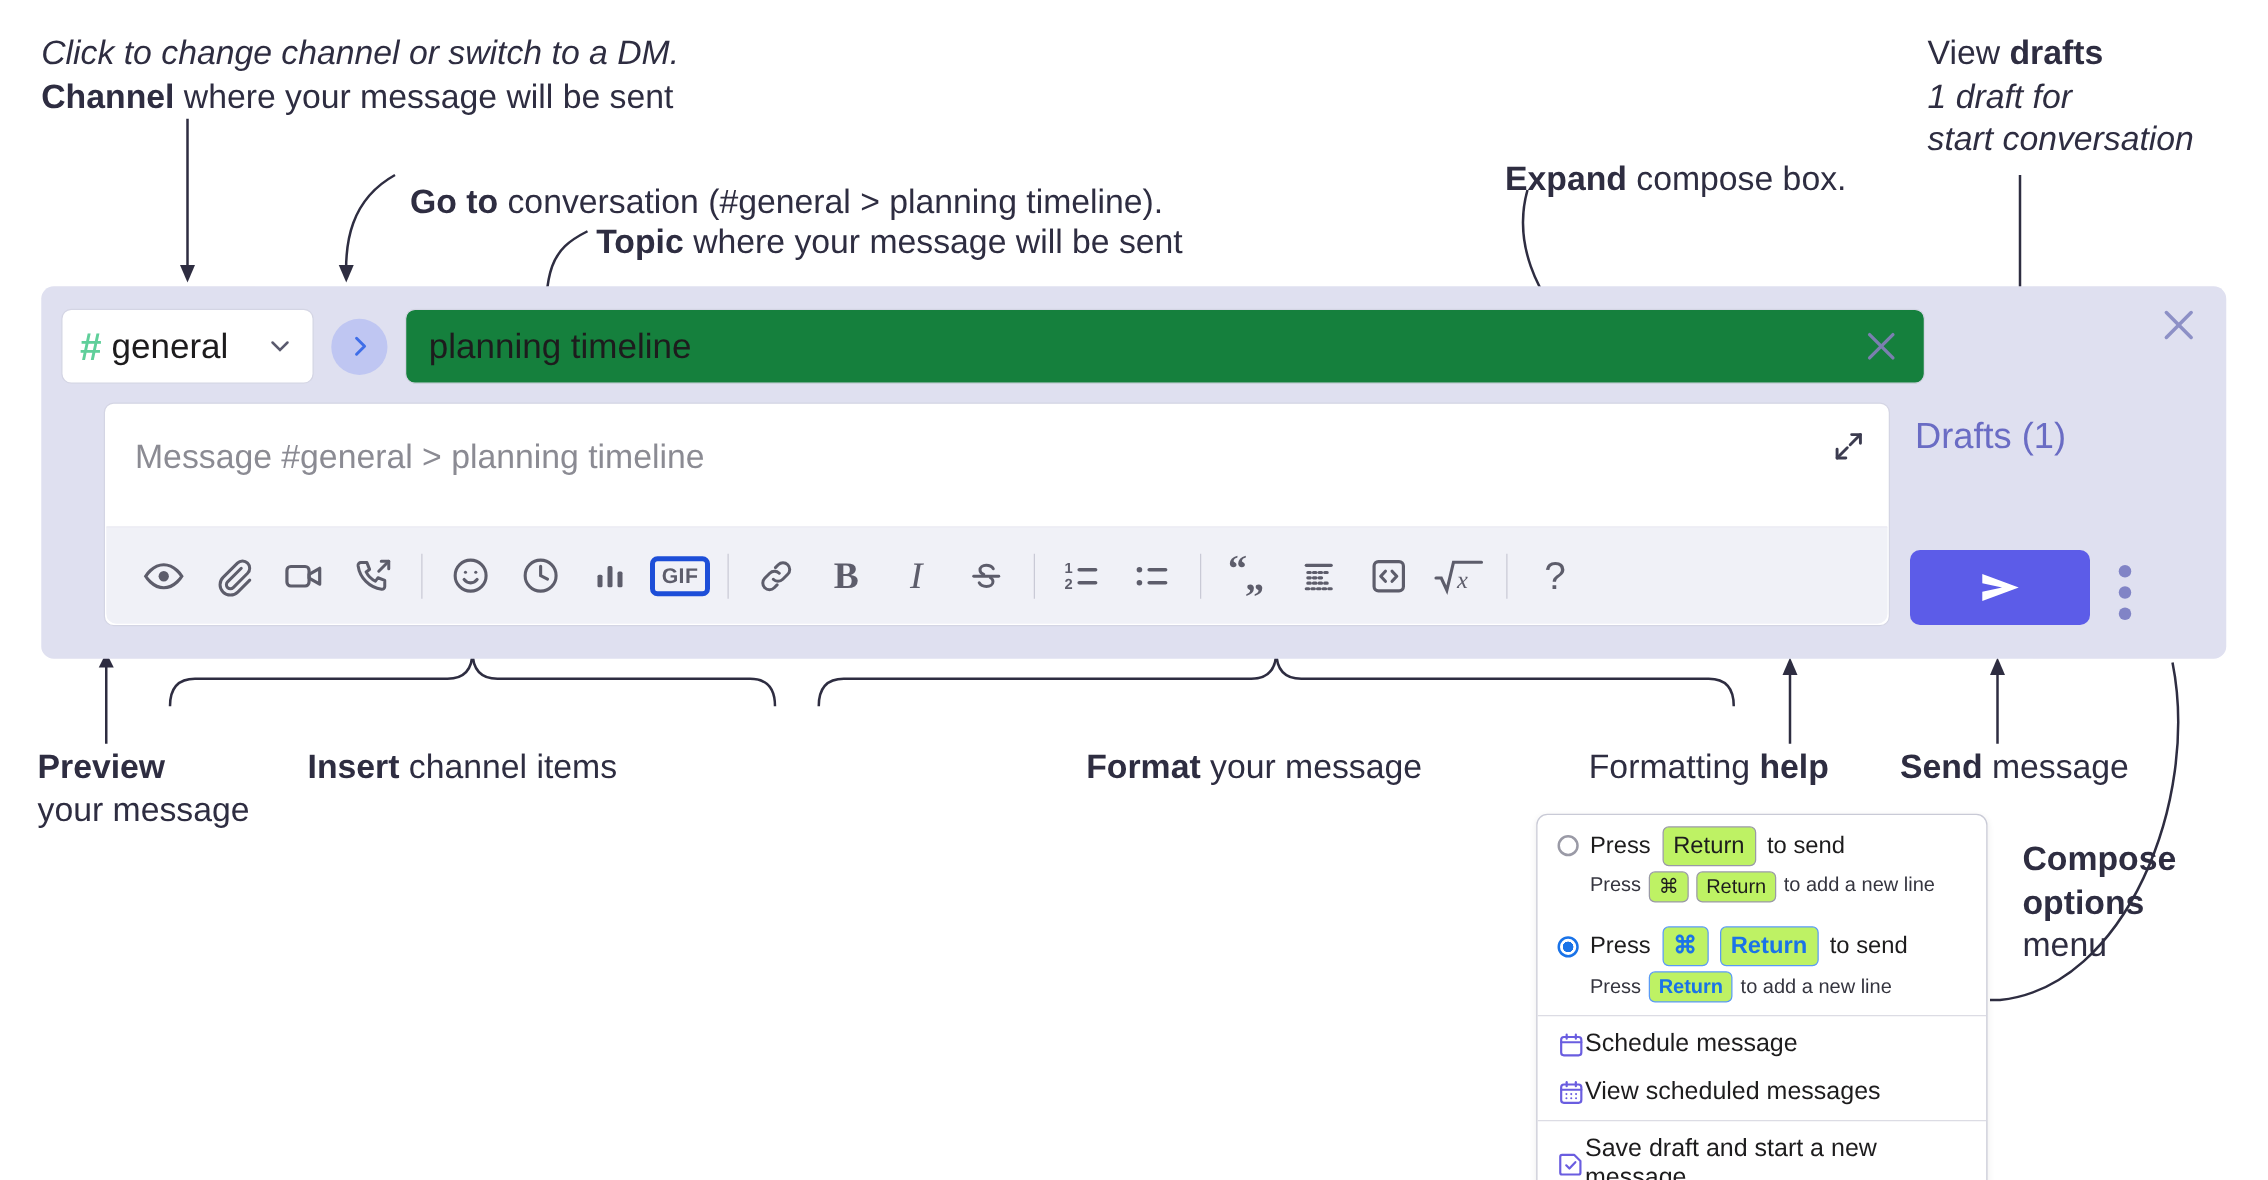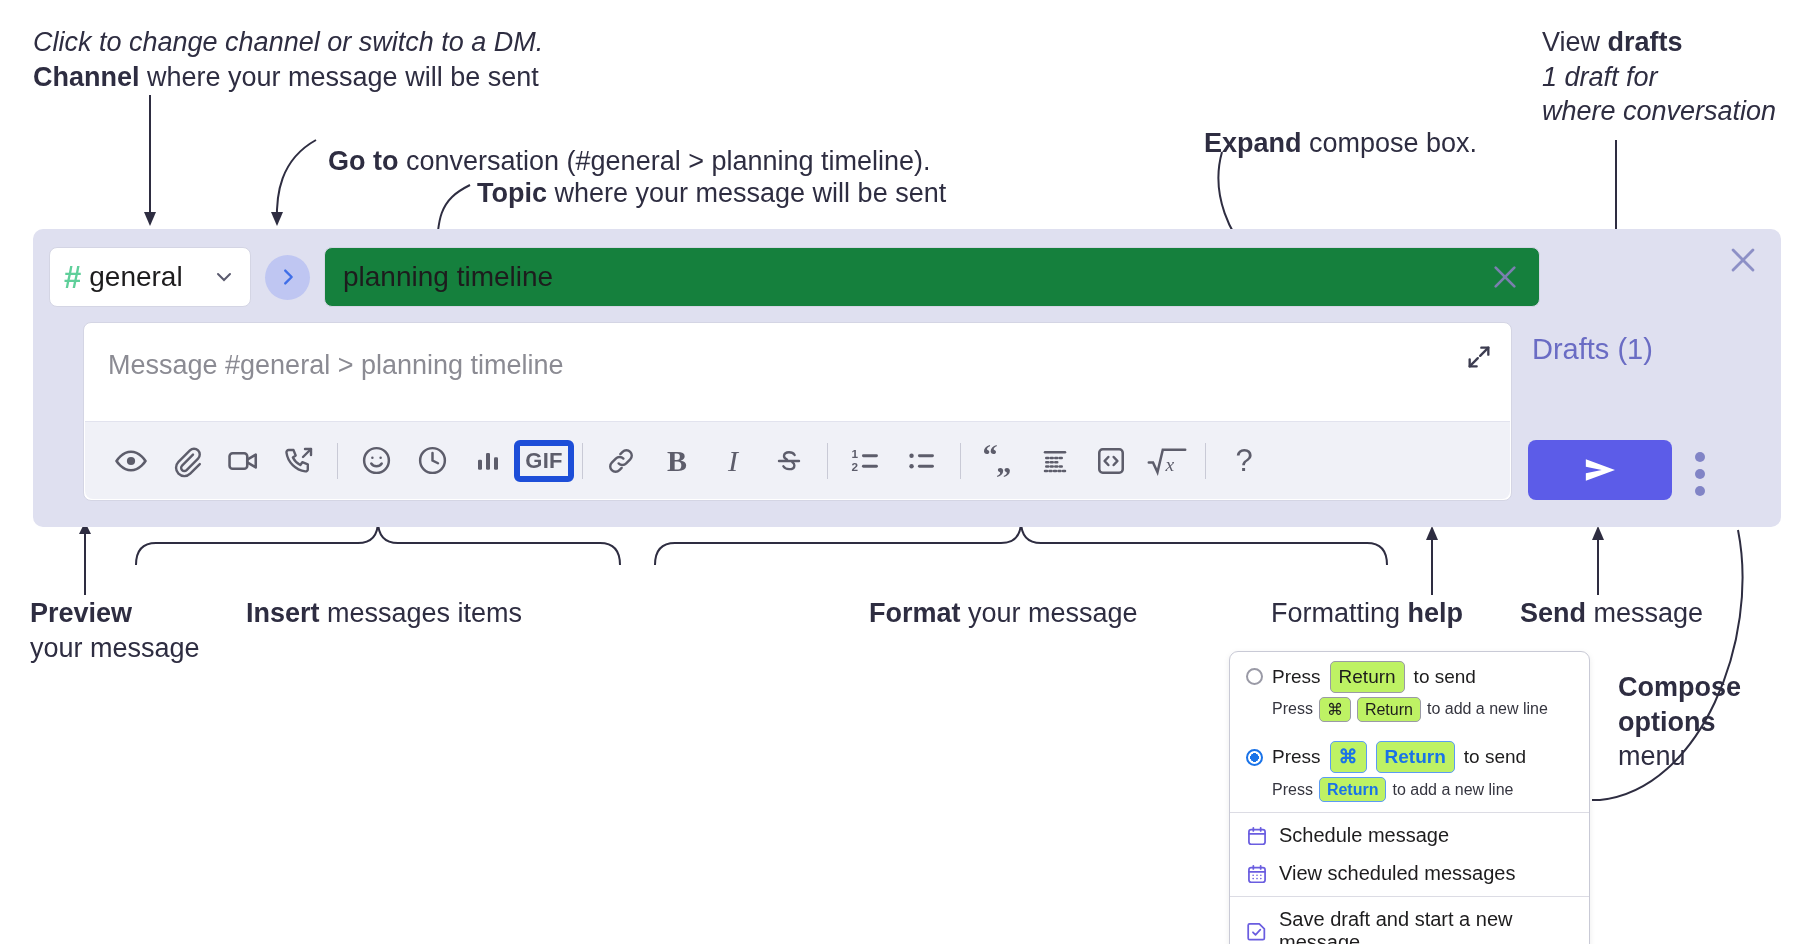--- a/index.html
+++ b/index.html
@@ -51,21 +51,21 @@
 
   #toolbar{
     position:absolute;left:1px;top:98px;right:1px;height:78px;
     background:#f0f1f7;border-top:1px solid #e2e3ee;
     border-bottom-left-radius:8px;border-bottom-right-radius:8px;
     display:flex;align-items:center;padding-left:18px;box-sizing:border-box;
   }
   .tb-item{width:56px;height:56px;display:flex;align-items:center;justify-content:center;color:#5d5d6b;flex:none;}
   .tb-sep{width:1px;height:36px;background:#c9cad6;margin:0 10px;flex:none;}
   .gif-box{
-    border:6px solid #1d4ed8;border-radius:6px;font-size:22px;font-weight:700;
+    border:4px solid #1d4ed8;border-radius:6px;font-size:17px;font-weight:700;
     padding:2px 5px;letter-spacing:.3px;
   }
 
   #send-button{
     position:absolute;left:1528px;top:440px;width:144px;height:60px;background:#5c5ce8;
     border-radius:8px;display:flex;align-items:center;justify-content:center;
   }
   #compose-options{position:absolute;left:1697px;top:452px;width:10px;height:40px;}
   .dot{width:10px;height:10px;border-radius:50%;background:#8184c6;margin-bottom:7px;}
   #panel-close{position:absolute;left:1728px;top:243px;color:#8d90c6;}
@@ -81,21 +81,21 @@
   .radio{width:17px;height:17px;border-radius:50%;border:2px solid #9a9aa6;box-sizing:border-box;flex:none;}
   .radio.on{border-color:#1a73e8;background:radial-gradient(circle,#1a73e8 0 45%,#fff 48% 100%);}
   .sub-row{display:flex;align-items:center;padding:2px 16px 10px 42px;font-size:16px;color:#35353f;gap:6px;}
   .key{
     border:1px solid #9a9aa6;border-radius:5px;padding:1px 7px;font-size:16px;color:#1d1c1d;
     display:inline-block;line-height:1.35;background:#bef264;
   }
   .key.blue{border-color:#5b9bf5;color:#1a73e8;font-weight:700;}
   .key.big{font-size:19px;padding:2px 8px;}
   .menu-div{height:1px;background:#dcdce4;}
-  .menu-item{display:flex;align-items:center;gap:11px;padding:11px 16px;font-size:20px;color:#1d1c1d;}
+  .menu-item{display:flex;align-items:center;gap:0;padding:11px 16px;font-size:20px;color:#1d1c1d;}
 </style>
 </head>
 <body>
 
 <svg class="svg-layer">
   <g fill="none" stroke="#2e2d41" stroke-width="2">
 
     <path d="M150 95 L150 222"></path>
     <path d="M144 212 L150 226 L156 212 Z" fill="#2e2d41" stroke="none"></path>
 
@@ -141,21 +141,21 @@
   <b>Topic</b><span> where your message will be sent</span>
 </div>
 
 <div class="anno a-lead" style="left:1204px;top:126px;">
   <b>Expand</b><span> compose box.</span>
 </div>
 
 <div class="anno a-lead" style="left:1542px;top:25px;">
   <div><span>View </span><b>drafts</b></div>
   <div><i>1 draft for</i></div>
-  <div><i>where conversation</i></div>
+  <div><i>start conversation</i></div>
 </div>
 
 <div id="compose-panel">
 
   <div id="compose-inner">
 
     <div class="row-top">
 
       <div id="channel-select">
         <span id="channel-hash">#</span>
@@ -365,21 +365,21 @@
 
   <div id="drafts-link" style="left:1499px;top:104px;">Drafts (1)</div>
 </div>
 
 <div class="anno a-lead" style="left:30px;top:596px;">
   <div><b>Preview</b></div>
   <div><span>your message</span></div>
 </div>
 
 <div class="anno a-lead" style="left:246px;top:596px;">
-  <b>Insert</b><span> messages items</span>
+  <b>Insert</b><span> channel items</span>
 </div>
 
 <div class="anno a-lead" style="left:869px;top:596px;">
   <b>Format</b><span> your message</span>
 </div>
 
 <div class="anno a-lead" style="left:1271px;top:596px;">
   <span>Formatting </span><b>help</b>
 </div>
 

